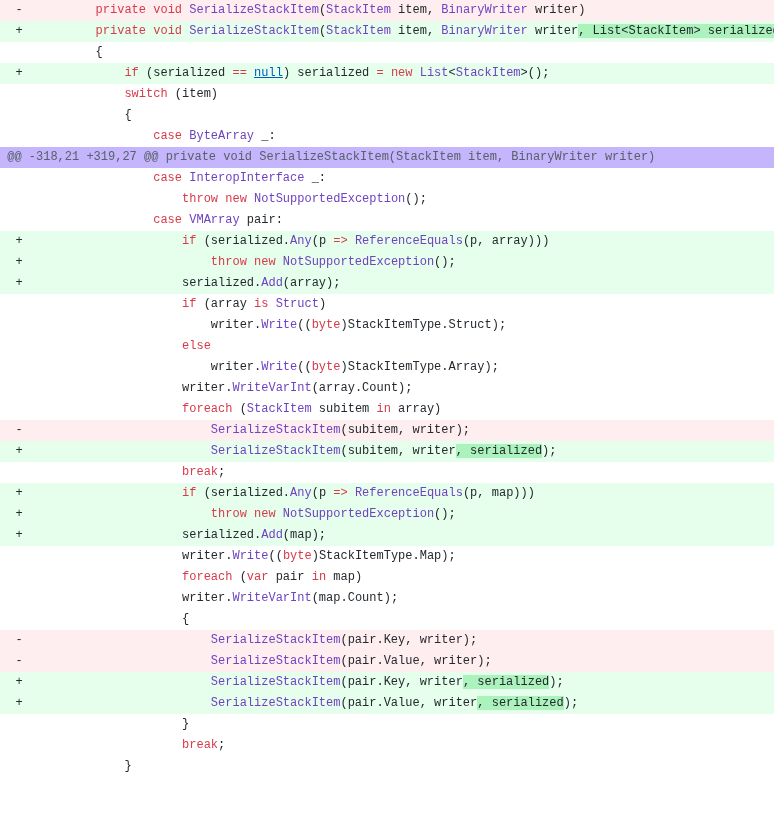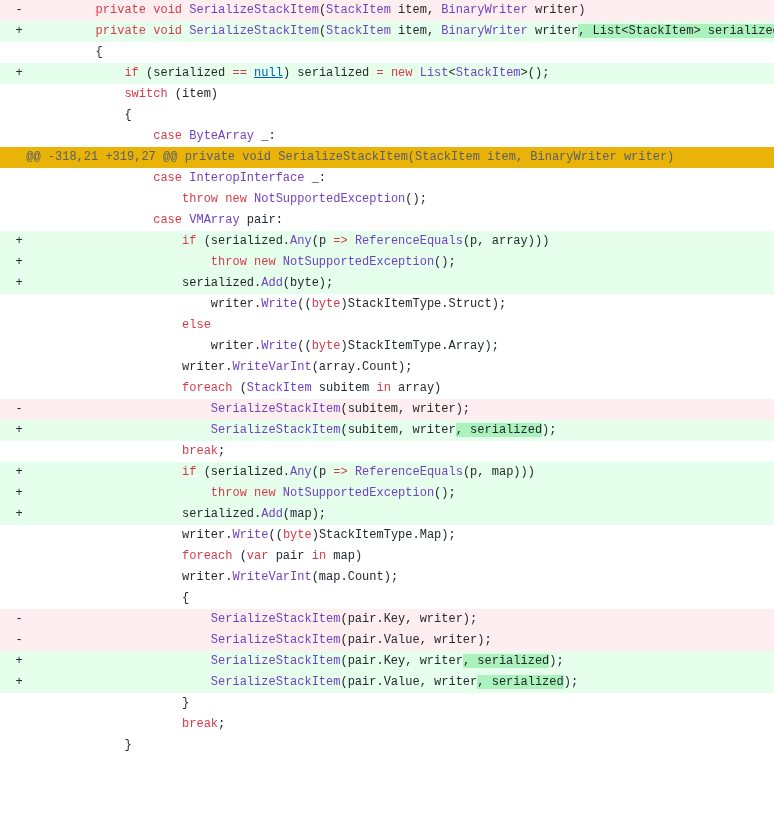--- a/index.html
+++ b/index.html
@@ -24,21 +24,21 @@
     white-space: nowrap;
     user-select: none;
   }
   td.code {
     white-space: pre;
     overflow: hidden;
   }
   tr.add td { background: #e6ffed; }
   tr.del td { background: #ffeef0; }
   tr.ctx td { background: #ffffff; }
-  tr.hunk td { background: #eab308; color: #586069; padding-left: 19px; }
+  tr.hunk td { background: #c4b5fd; color: #586069; }
   .x-add { background: #acf2bd; }
   .kw { color: #d73a49; }
   .type { color: #6f42c1; }
   .fn { color: #6f42c1; }
   .const { color: #005cc5; text-decoration: underline; }
 </style>
 </head>
 <body>
 
 <table class="diff-table">
@@ -89,21 +89,25 @@
       <tr class="add">
         <td class="sign">+</td>
         <td class="code">                    <span class="kw">if</span><span> (serialized.</span><span class="fn">Any</span><span>(</span><span>p</span><span> </span><span class="kw">=&gt;</span><span> </span><span class="fn">ReferenceEquals</span><span>(p, array)))</span></td>
       </tr>
       <tr class="add">
         <td class="sign">+</td>
         <td class="code">                        <span class="kw">throw</span><span> </span><span class="kw">new</span><span> </span><span class="type">NotSupportedException</span><span>();</span></td>
       </tr>
       <tr class="add">
         <td class="sign">+</td>
-        <td class="code">                    <span>serialized.</span><span class="fn">Add</span><span>(byte);</span></td>
+        <td class="code">                    <span>serialized.</span><span class="fn">Add</span><span>(array);</span></td>
+      </tr>
+      <tr class="ctx">
+        <td class="sign"> </td>
+        <td class="code">                    <span class="kw">if</span><span> (array </span><span class="kw">is</span><span> </span><span class="type">Struct</span><span>)</span></td>
       </tr>
       <tr class="ctx">
         <td class="sign"> </td>
         <td class="code">                        <span>writer.</span><span class="fn">Write</span><span>((</span><span class="kw">byte</span><span>)StackItemType.Struct);</span></td>
       </tr>
       <tr class="ctx">
         <td class="sign"> </td>
         <td class="code">                    <span class="kw">else</span></td>
       </tr>
       <tr class="ctx">

